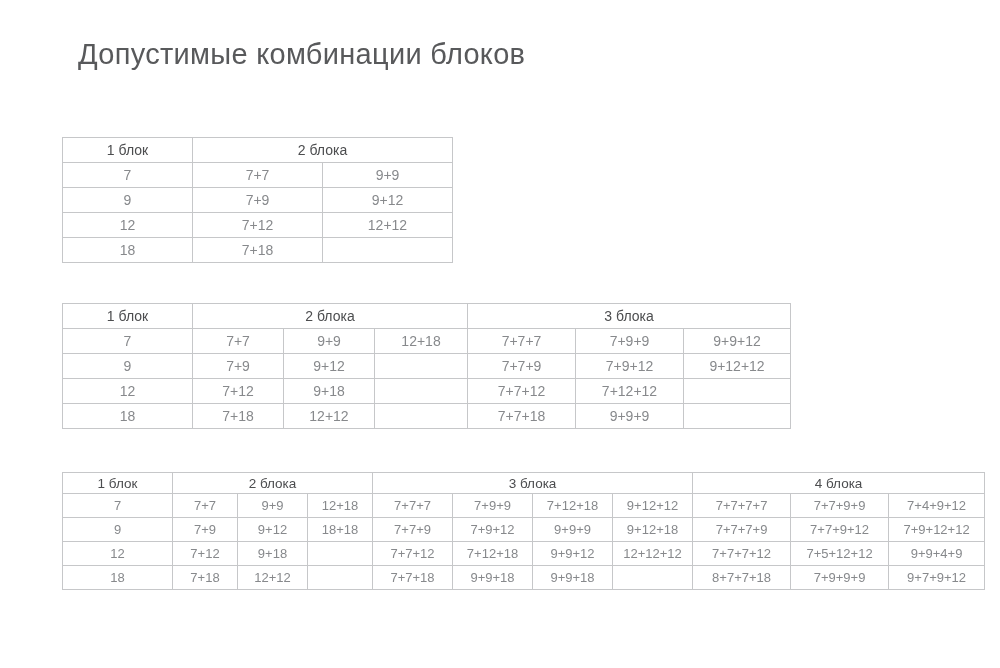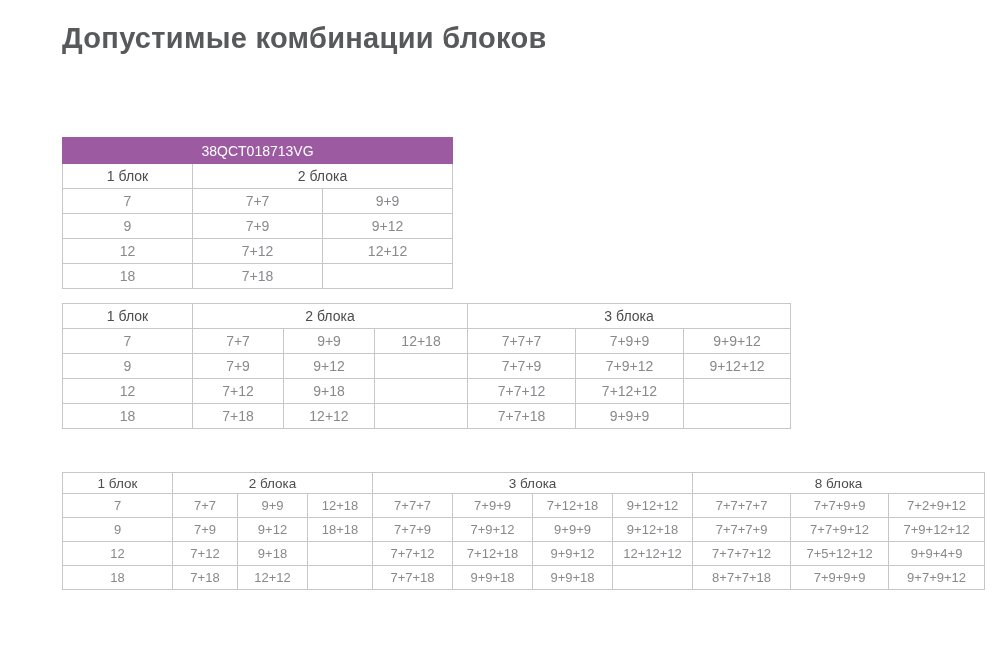--- a/index.html
+++ b/index.html
@@ -1,22 +1,22 @@
 <!DOCTYPE html>
 <html><head>
 <meta charset="utf-8">
 <style>
   html, body { margin:0; padding:0; }
   body {
     width:1000px; height:668px; background:#ffffff; position:relative;
     font-family:"Liberation Sans", sans-serif; overflow:hidden;
   }
   .page-title {
-    position:absolute; left:62px; top:22px; margin:0;
-    font-size:29px; font-weight:700; color:#58595b; letter-spacing:0.3px;
+    position:absolute; left:62px; top:22px; margin:16px;
+    font-size:29px; font-weight:400; color:#58595b; letter-spacing:0.3px;
   }
   table.combo {
     position:absolute; border-collapse:collapse; table-layout:fixed; background:#fff;
   }
   .combo th, .combo td {
     border:1px solid #c6c7c9; text-align:center; vertical-align:middle;
     padding:0; overflow:hidden; white-space:nowrap;
   }
   .combo th.model {
     background:#9c5ba0; border:1px solid #9c5ba0; color:#ffffff;
@@ -37,23 +37,20 @@
 
 <h1 class="page-title">Допустимые комбинации блоков</h1>
 
 <table class="combo" id="t1">
   <colgroup>
       <col style="width:130px">
       <col style="width:130px">
       <col style="width:130px">
     </colgroup>
   <thead>
-    <tr>
-        <th class="model" colspan="3">38QCT018713VG</th>
-      </tr>
     <tr class="groups">
       <th>1 блок</th>
       <th colspan="2">2 блока</th>
     </tr>
   </thead>
   <tbody>
     <tr>
       <td>7</td>
       <td>7+7</td>
       <td>9+9</td>
@@ -145,36 +142,36 @@
       <col style="width:80px">
     <col style="width:98px">
       <col style="width:98px">
       <col style="width:96px">
   </colgroup>
   <thead>
     <tr class="groups">
       <th>1 блок</th>
       <th colspan="3">2 блока</th>
       <th colspan="4">3 блока</th>
-      <th colspan="3">8 блока</th>
+      <th colspan="3">4 блока</th>
     </tr>
   </thead>
   <tbody>
     <tr>
       <td>7</td>
       <td>7+7</td>
       <td>9+9</td>
       <td>12+18</td>
       <td>7+7+7</td>
       <td>7+9+9</td>
       <td>7+12+18</td>
       <td>9+12+12</td>
       <td>7+7+7+7</td>
       <td>7+7+9+9</td>
-      <td>7+2+9+12</td>
+      <td>7+4+9+12</td>
     </tr>
     <tr>
       <td>9</td>
       <td>7+9</td>
       <td>9+12</td>
       <td>18+18</td>
       <td>7+7+9</td>
       <td>7+9+12</td>
       <td>9+9+9</td>
       <td>9+12+18</td>

